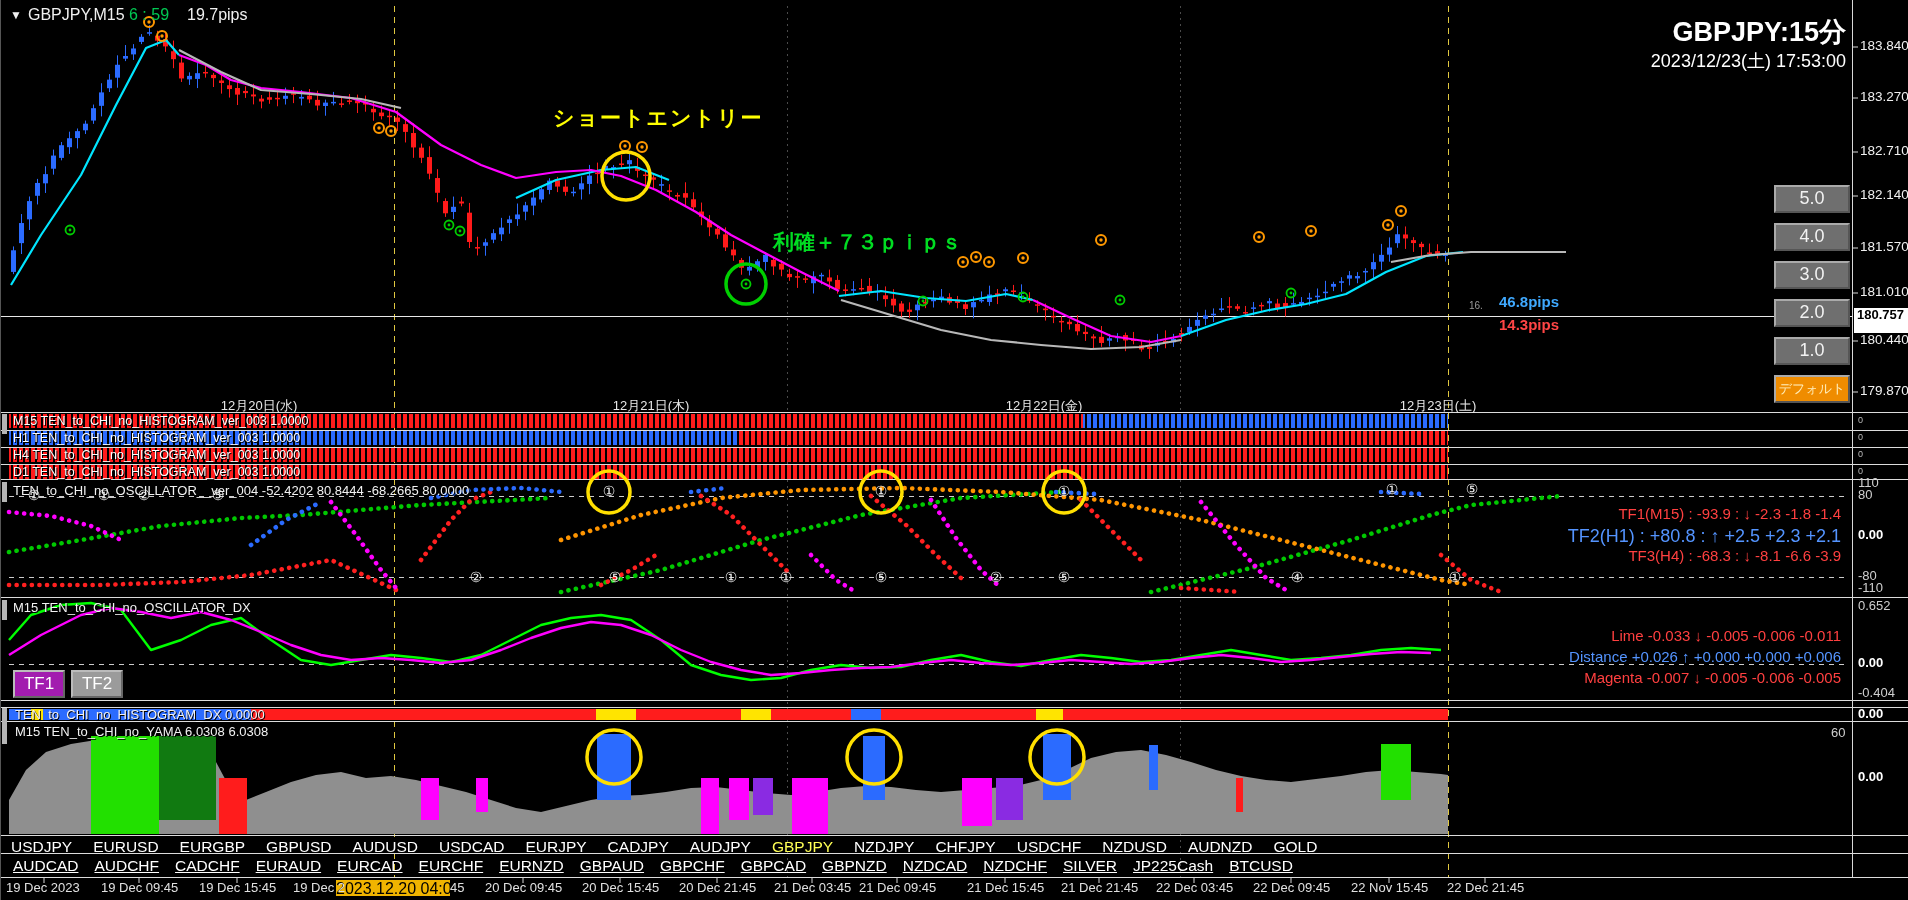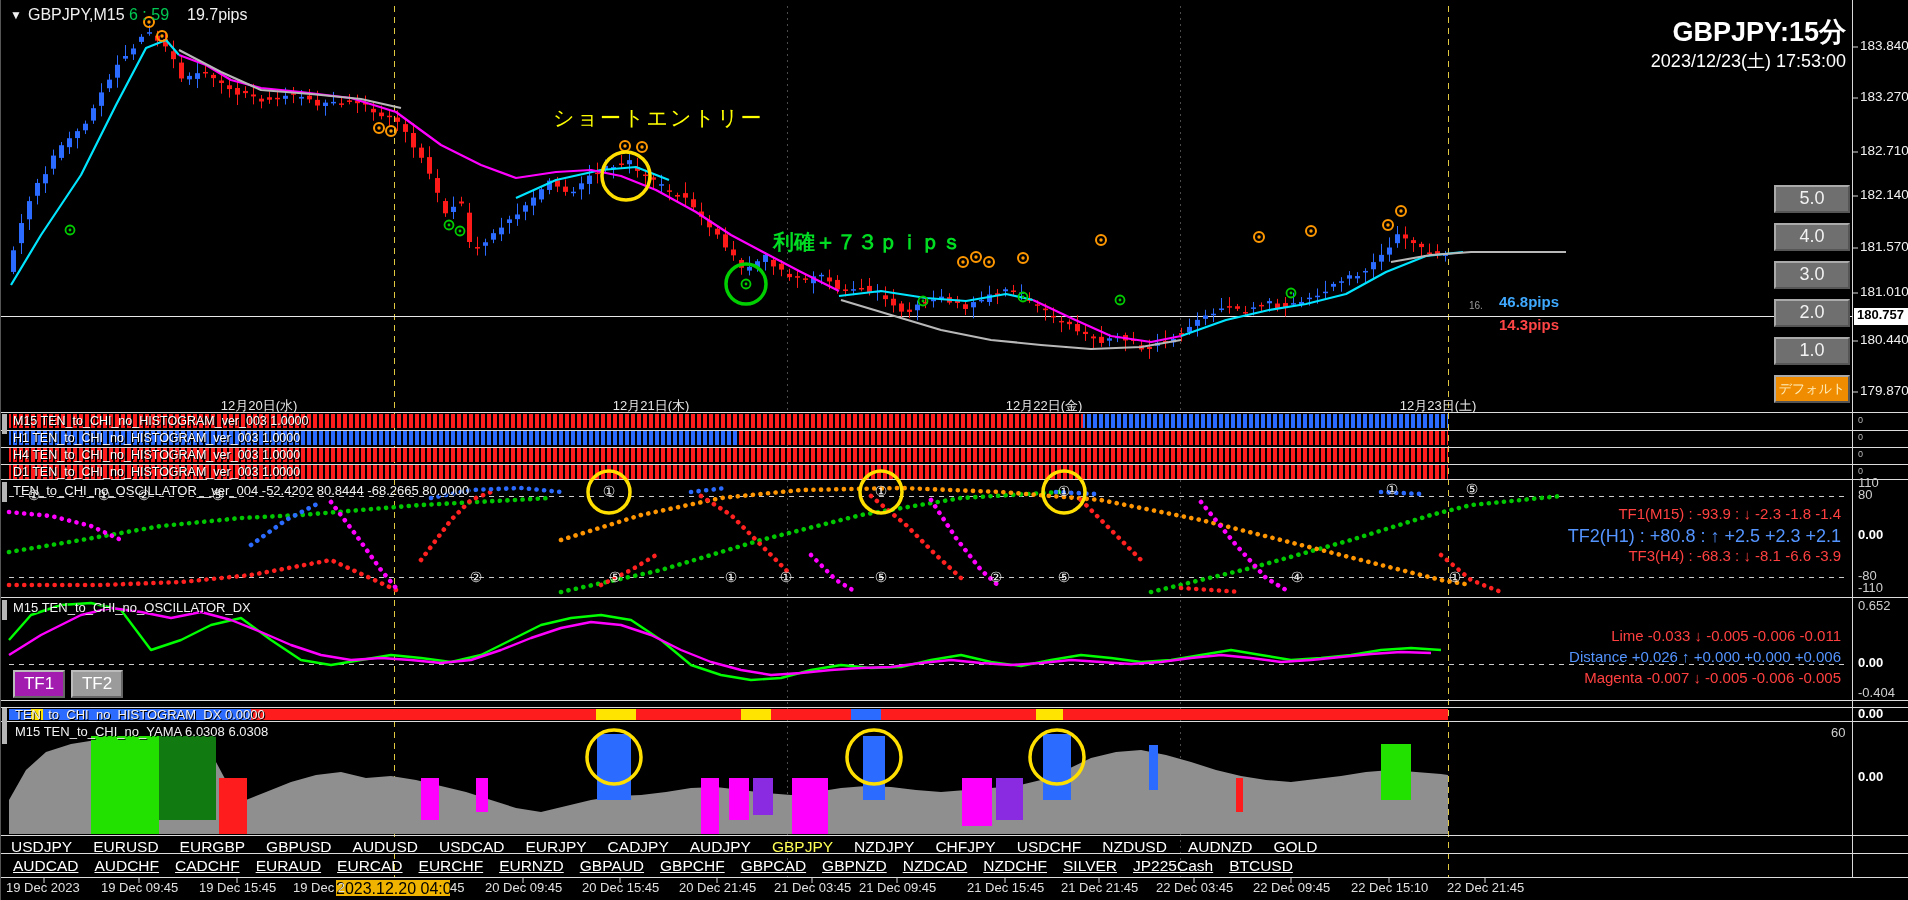--- a/index.html
+++ b/index.html
@@ -574,27 +574,27 @@
     </svg>
 
   <span class="lbl white" style="left:9px;top:9px;font-size:12px;">▼</span>
   <span class="lbl white" style="left:27px;top:6px;font-size:16px;">GBPJPY,M15</span>
   <span class="lbl" style="left:128px;top:6px;font-size:16px;color:#00c853;">6 : 59</span>
   <span class="lbl white" style="left:186px;top:6px;font-size:16px;">19.7pips</span>
 
   <div class="lbl" style="right:63px;top:18px;font-size:27px;font-weight:bold;color:#fff;">GBPJPY:15分</div>
   <div class="lbl" style="right:63px;top:52px;font-size:18px;color:#fff;">2023/12/23(土) 17:53:00</div>
 
-  <div class="lbl" style="left:552px;top:106px;font-size:21px;font-weight:normal;color:#ffff00;letter-spacing:2px;">ショートエントリー</div>
+  <div class="lbl" style="left:552px;top:106px;font-size:21px;font-weight:bold;color:#ffff00;letter-spacing:2px;">ショートエントリー</div>
   <div class="lbl" style="left:772px;top:230px;font-size:21px;font-weight:bold;color:#00dd22;">利確＋７３ｐｉｐｓ</div>
   <div class="lbl" style="left:1498px;top:294px;font-size:15px;font-weight:bold;color:#3fa9ff;">46.8pips</div>
   <div class="lbl" style="left:1498px;top:317px;font-size:15px;font-weight:bold;color:#ff4545;">14.3pips</div>
   <div class="lbl" style="left:1468px;top:300px;font-size:10px;color:#9a9a9a;">16.</div>
 
-  <div class="lbl" style="left:1853px;top:308px;width:55px;height:17px;background:#fff;color:#000;font-size:13px;font-weight:bold;text-align:left;padding-left:3px;box-sizing:border-box;">180.757</div>
+  <div class="lbl" style="left:1853px;top:308px;width:55px;height:25px;background:#fff;color:#000;font-size:13px;font-weight:bold;text-align:left;padding-left:3px;box-sizing:border-box;">180.757</div>
 
   <div class="lbl panlbl" style="left:12px;top:484px;">TEN_to_CHI_no_OSCILLATOR__ver_004 -52.4202 80.8444 -68.2665 80.0000</div>
   <div class="lbl panlbl" style="left:12px;top:601px;">M15 TEN_to_CHI_no_OSCILLATOR_DX</div>
   <div class="lbl panlbl" style="left:14px;top:708px;">TEN_to_CHI_no_HISTOGRAM_DX 0.0000</div>
   <div class="lbl panlbl" style="left:14px;top:725px;">M15  TEN_to_CHI_no_YAMA  6.0308 6.0308</div>
 
   <div class="lbl axis b" style="left:1857px;top:707px;">0.00</div>
   <div class="lbl axis" style="left:1830px;top:726px;">60</div>
   <div class="lbl axis b" style="left:1857px;top:770px;">0.00</div>
 
@@ -705,15 +705,15 @@
     <div class="lbl " style="left: 449px; top: 881px; font-size: 13px; color: rgb(224, 224, 224);">45</div>
     <div class="lbl " style="left: 484px; top: 881px; font-size: 13px; color: rgb(224, 224, 224);">20 Dec 09:45</div>
     <div class="lbl " style="left: 581px; top: 881px; font-size: 13px; color: rgb(224, 224, 224);">20 Dec 15:45</div>
     <div class="lbl " style="left: 678px; top: 881px; font-size: 13px; color: rgb(224, 224, 224);">20 Dec 21:45</div>
     <div class="lbl " style="left: 773px; top: 881px; font-size: 13px; color: rgb(224, 224, 224);">21 Dec 03:45</div>
     <div class="lbl " style="left: 858px; top: 881px; font-size: 13px; color: rgb(224, 224, 224);">21 Dec 09:45</div>
     <div class="lbl " style="left: 966px; top: 881px; font-size: 13px; color: rgb(224, 224, 224);">21 Dec 15:45</div>
     <div class="lbl " style="left: 1060px; top: 881px; font-size: 13px; color: rgb(224, 224, 224);">21 Dec 21:45</div>
     <div class="lbl " style="left: 1155px; top: 881px; font-size: 13px; color: rgb(224, 224, 224);">22 Dec 03:45</div>
     <div class="lbl " style="left: 1252px; top: 881px; font-size: 13px; color: rgb(224, 224, 224);">22 Dec 09:45</div>
-    <div class="lbl " style="left: 1350px; top: 881px; font-size: 13px; color: rgb(224, 224, 224);">22 Dec 15:10</div>
+    <div class="lbl " style="left: 1350px; top: 881px; font-size: 13px; color: rgb(224, 224, 224);">22 Nov 15:45</div>
     <div class="lbl " style="left: 1446px; top: 881px; font-size: 13px; color: rgb(224, 224, 224);">22 Dec 21:45</div>
   </div>
 
 </body></html>

